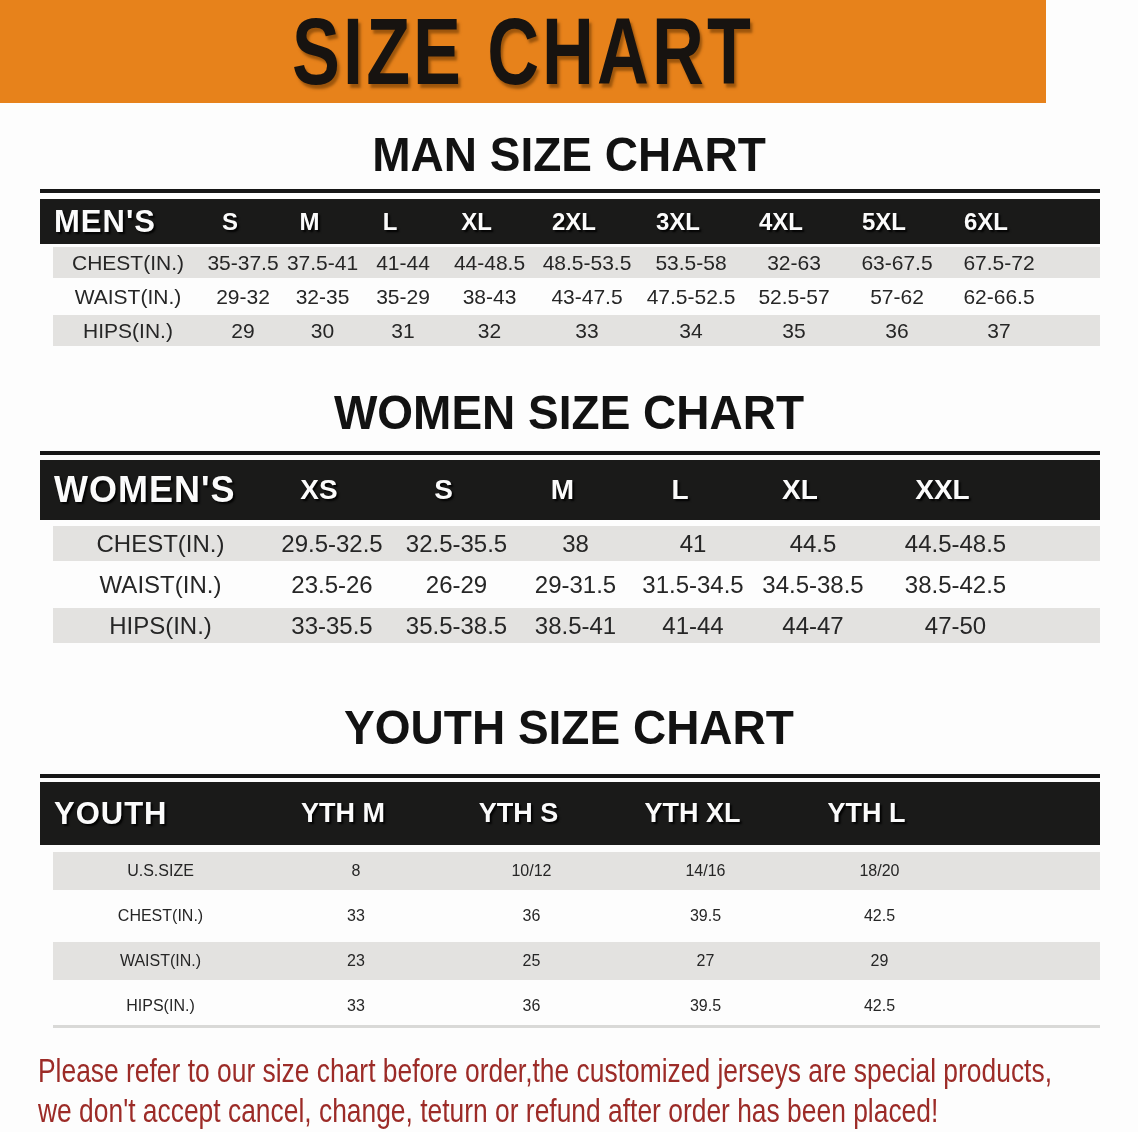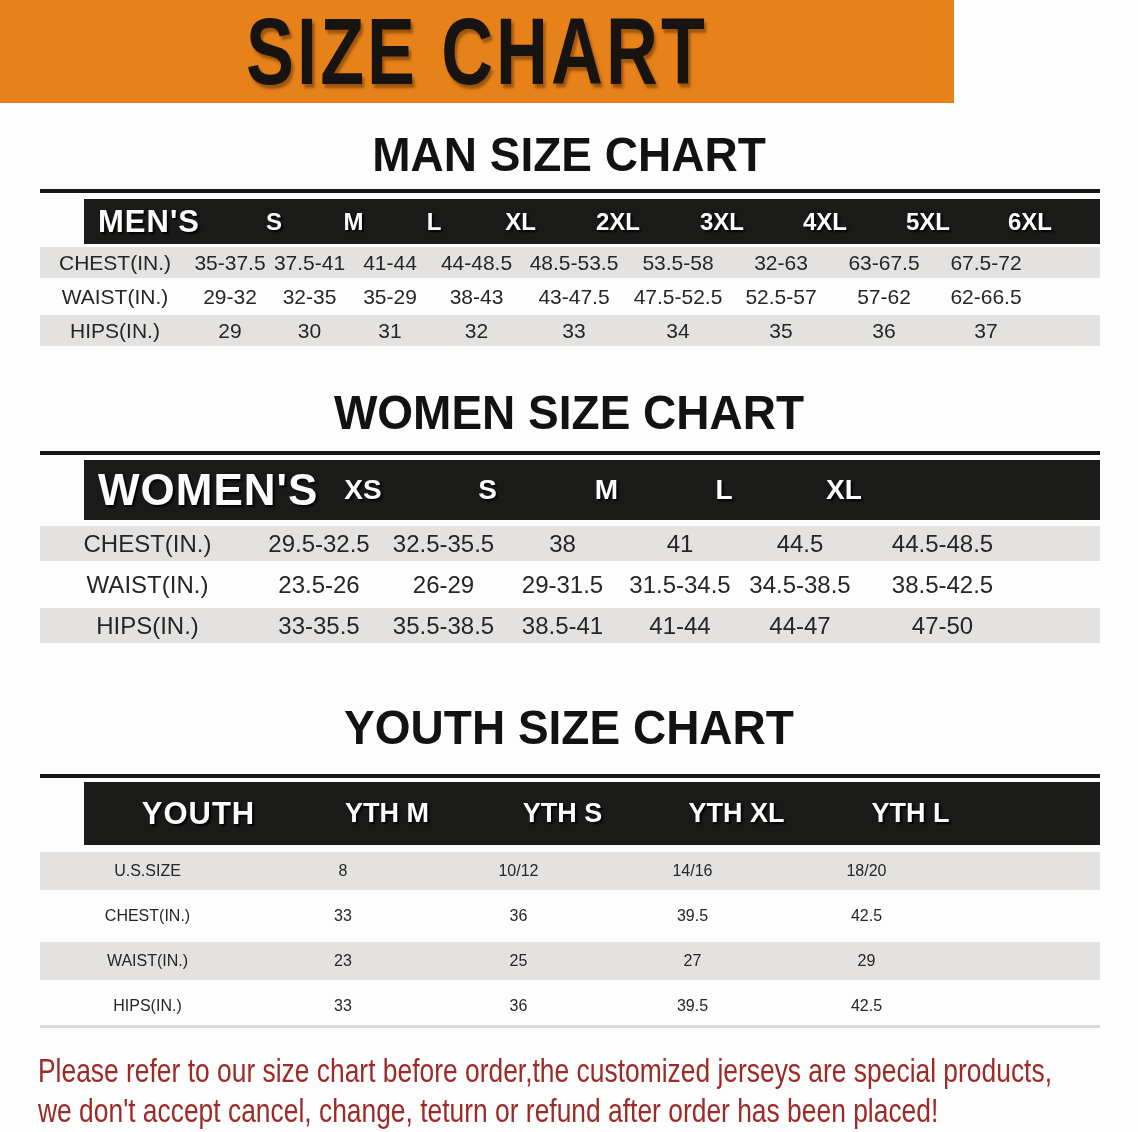--- a/index.html
+++ b/index.html
@@ -9,21 +9,21 @@
     width: 1138px;
     height: 1132px;
     background: #fdfdfd;
     overflow: hidden;
     font-family: "Liberation Sans", sans-serif;
     color: #1f1f1f;
   }
 
   
   .banner {
-    width: 954px;
+    width: 1046px;
     height: 103px;
     background: #E7821B;
     display: flex;
     align-items: center;
     justify-content: center;
     overflow: hidden;
   }
   .banner-title {
     font-size: 92px;
     font-weight: bold;
@@ -60,42 +60,42 @@
   .sec-men   .topline { margin-bottom: 6px; }
   .sec-women .topline { margin-bottom: 5px; }
   .sec-youth .topline { margin-bottom: 4px; }
 
   .thead {
     background: #1a1a19;
     color: #fbfbfb;
     display: grid;
     align-items: center;
     font-weight: bold;
-    margin-left: 44px;
   }
   .sec-men   .thead { height: 45px; font-size: 24px; }
   .sec-women .thead { height: 60px; font-size: 28px; }
   .sec-youth .thead { height: 63px; font-size: 27px; }
 
   .thead .corner {
     text-align: left;
     padding-left: 14px;
     letter-spacing: 1px;
     text-shadow: 2px 2px 2px rgba(0,0,0,0.9);
   }
   .sec-men   .corner { font-size: 31px; }
-  .sec-women .corner { font-size: 44px; }
-  .sec-youth .corner { font-size: 31px; text-align: center; }
+  .sec-women .corner { font-size: 36px; }
+  .sec-youth .corner { font-size: 31px; }
 
   .thead .hcell { text-align: center; text-shadow: 2px 2px 2px rgba(0,0,0,0.9); }
 
   .row {
     display: grid;
     align-items: center;
     background: #fdfdfd;
+    margin-left: 13px;
   }
   .row.striped { background: #e3e2e0; }
   .sec-men   .row { height: 31px; margin-top: 3px; font-size: 21px; }
   .sec-women .row { height: 35px; margin-top: 6px; font-size: 24px; }
   .sec-youth .row { height: 38px; margin-top: 7px; font-size: 16px; }
   .sec-youth { border-bottom: 0; }
   .sec-youth .row:last-child { box-shadow: 0 3px 0 #d9d9d7; }
 
   .row .rlabel { text-align: center; font-weight: normal; color: #262626; }
   .row .cell   { text-align: center; color: #262626; }
@@ -188,20 +188,21 @@
   <div class="section-title title-women">WOMEN SIZE CHART</div>
   <div class="size-table sec-women">
     <div class="topline"></div>
   <div class="thead cols-women">
         <span class="corner">WOMEN'S</span>
         <span class="hcell">XS</span>
         <span class="hcell">S</span>
         <span class="hcell">M</span>
         <span class="hcell">L</span>
         <span class="hcell">XL</span>
+        <span class="hcell">XXL</span>
         <span class="hcell filler"></span>
       </div>
       <div class="row cols-women striped">
         <span class="rlabel">CHEST(IN.)</span>
         <span class="cell">29.5-32.5</span>
         <span class="cell">32.5-35.5</span>
         <span class="cell">38</span>
         <span class="cell">41</span>
         <span class="cell">44.5</span>
         <span class="cell">44.5-48.5</span>

